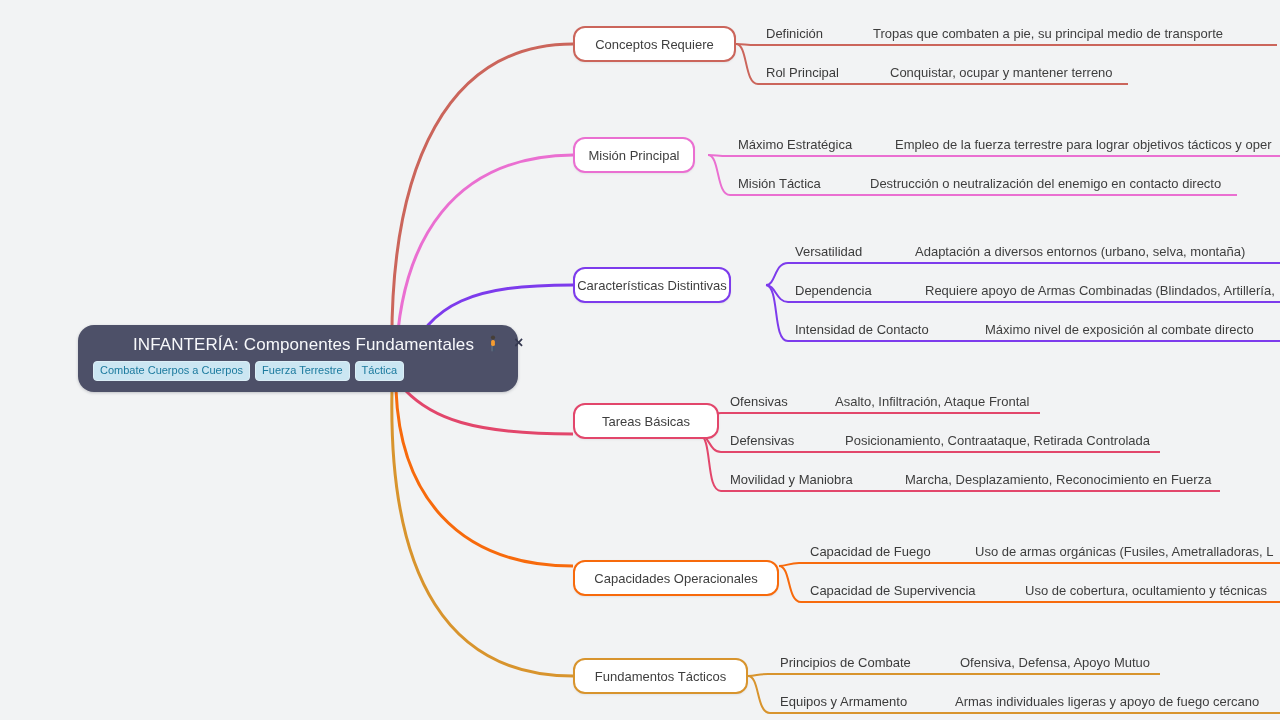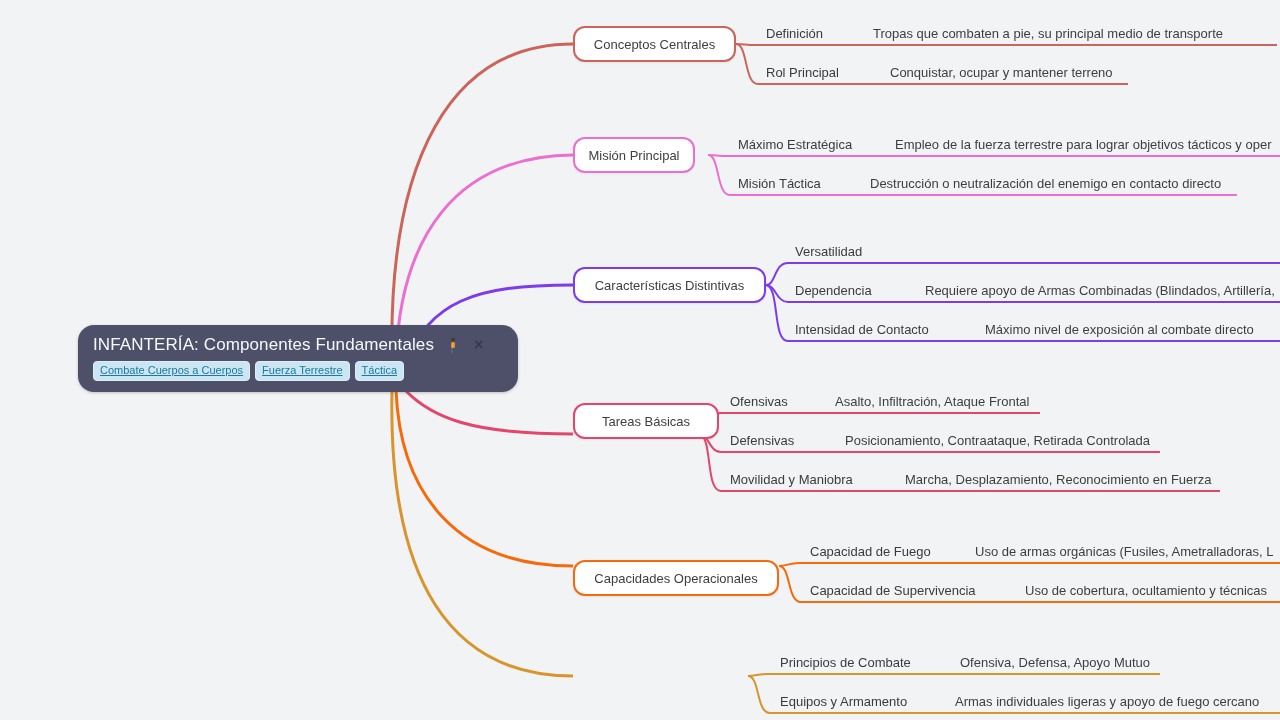--- a/index.html
+++ b/index.html
@@ -19,21 +19,21 @@
   
   .root-node {
     position: absolute;
     left: 78px; top: 325px;
     width: 440px; height: 67px;
     background: #4d5068;
     border-radius: 16px;
     padding: 10px 14px 8px 15px;
     box-shadow: 0 1px 3px rgba(40,42,60,.25);
   }
-  .root-title-row { display: flex; align-items: center; gap: 13px; }
+  .root-title-row { display: flex; align-items: flex-start; gap: 13px; margin-left: 40px; }
   .root-title {
     color: #f7f8fb;
     font-size: 17px;
     font-weight: 500;
     letter-spacing: .1px;
     white-space: nowrap;
   }
   .root-emoji { display: inline-flex; width: 12px; height: 17px; }
   .root-close {
     color: #363950;
@@ -46,21 +46,20 @@
   .root-tags { display: flex; gap: 5px; margin-top: 6px; }
   .tag {
     background: #cbe6f2;
     color: #1b7a9e;
     font-size: 11px;
     line-height: 13px;
     padding: 2px 6px 3px 6px;
     border-radius: 4px;
     border: 1px solid #dceef6;
     white-space: nowrap;
-    text-decoration: underline;
   }
 
   
   .bubble {
     position: absolute;
     height: 36px;
     background: #ffffff;
     border: 2px solid #999;
     border-radius: 12px;
     display: flex; align-items: center; justify-content: center;
@@ -132,39 +131,40 @@
       <span class="root-close">×</span>
     </div>
     <div class="root-tags">
       <span class="tag">Combate Cuerpos a Cuerpos</span>
       <span class="tag">Fuerza Terrestre</span>
       <span class="tag">Táctica</span>
     </div>
   </div>
 
   <div class="bubble" style="left: 573px; top: 26px; width: 163px; border-color: rgb(203, 101, 91);">
-    <span>Conceptos Centrales</span>
+    <span>Conceptos Requiere</span>
   </div>
   <div class="rowtext rowkey" style="left:766px; top:25px;">Definición</div>
   <div class="rowtext" style="left:873px; top:25px;">Tropas que combaten a pie, su principal medio de transporte</div>
   <div class="rowtext rowkey" style="left:766px; top:64px;">Rol Principal</div>
   <div class="rowtext" style="left:890px; top:64px;">Conquistar, ocupar y mantener terreno</div>
 
   <div class="bubble" style="left: 573px; top: 137px; width: 122px; border-color: rgb(234, 111, 209);">
     <span>Misión Principal</span>
   </div>
   <div class="rowtext rowkey" style="left:738px; top:136px;">Máximo Estratégica</div>
   <div class="rowtext" style="left:895px; top:136px;">Empleo de la fuerza terrestre para lograr objetivos tácticos y oper</div>
   <div class="rowtext rowkey" style="left:738px; top:175px;">Misión Táctica</div>
   <div class="rowtext" style="left:870px; top:175px;">Destrucción o neutralización del enemigo en contacto directo</div>
 
-  <div class="bubble" style="left: 573px; top: 267px; width: 193px; border-color: rgb(125, 59, 236);">
+  <div class="bubble" style="left: 573px; top: 267px; width: 158px; border-color: rgb(125, 59, 236);">
     <span>Características Distintivas</span>
   </div>
   <div class="rowtext rowkey" style="left:795px; top:243px;">Versatilidad</div>
+  <div class="rowtext" style="left:915px; top:243px;">Adaptación a diversos entornos (urbano, selva, montaña)</div>
   <div class="rowtext rowkey" style="left:795px; top:282px;">Dependencia</div>
   <div class="rowtext" style="left:925px; top:282px;">Requiere apoyo de Armas Combinadas (Blindados, Artillería,</div>
   <div class="rowtext rowkey" style="left:795px; top:321px;">Intensidad de Contacto</div>
   <div class="rowtext" style="left:985px; top:321px;">Máximo nivel de exposición al combate directo</div>
 
   <div class="bubble" style="left: 573px; top: 403px; width: 146px; border-color: rgb(226, 70, 107);">
     <span>Tareas Básicas</span>
   </div>
   <div class="rowtext rowkey" style="left:730px; top:393px;">Ofensivas</div>
   <div class="rowtext" style="left:835px; top:393px;">Asalto, Infiltración, Ataque Frontal</div>
@@ -174,18 +174,21 @@
   <div class="rowtext" style="left:905px; top:471px;">Marcha, Desplazamiento, Reconocimiento en Fuerza</div>
 
   <div class="bubble" style="left: 573px; top: 560px; width: 206px; border-color: rgb(247, 106, 12);">
     <span>Capacidades Operacionales</span>
   </div>
   <div class="rowtext rowkey" style="left:810px; top:543px;">Capacidad de Fuego</div>
   <div class="rowtext" style="left:975px; top:543px;">Uso de armas orgánicas (Fusiles, Ametralladoras, L</div>
   <div class="rowtext rowkey" style="left:810px; top:582px;">Capacidad de Supervivencia</div>
   <div class="rowtext" style="left:1025px; top:582px;">Uso de cobertura, ocultamiento y técnicas</div>
 
+  <div class="bubble" style="left: 573px; top: 658px; width: 175px; border-color: rgb(216, 148, 45);">
+    <span>Fundamentos Tácticos</span>
+  </div>
   <div class="rowtext rowkey" style="left:780px; top:654px;">Principios de Combate</div>
   <div class="rowtext" style="left:960px; top:654px;">Ofensiva, Defensa, Apoyo Mutuo</div>
   <div class="rowtext rowkey" style="left:780px; top:693px;">Equipos y Armamento</div>
   <div class="rowtext" style="left:955px; top:693px;">Armas individuales ligeras y apoyo de fuego cercano</div>
 
 </div>
 
 </body></html>

